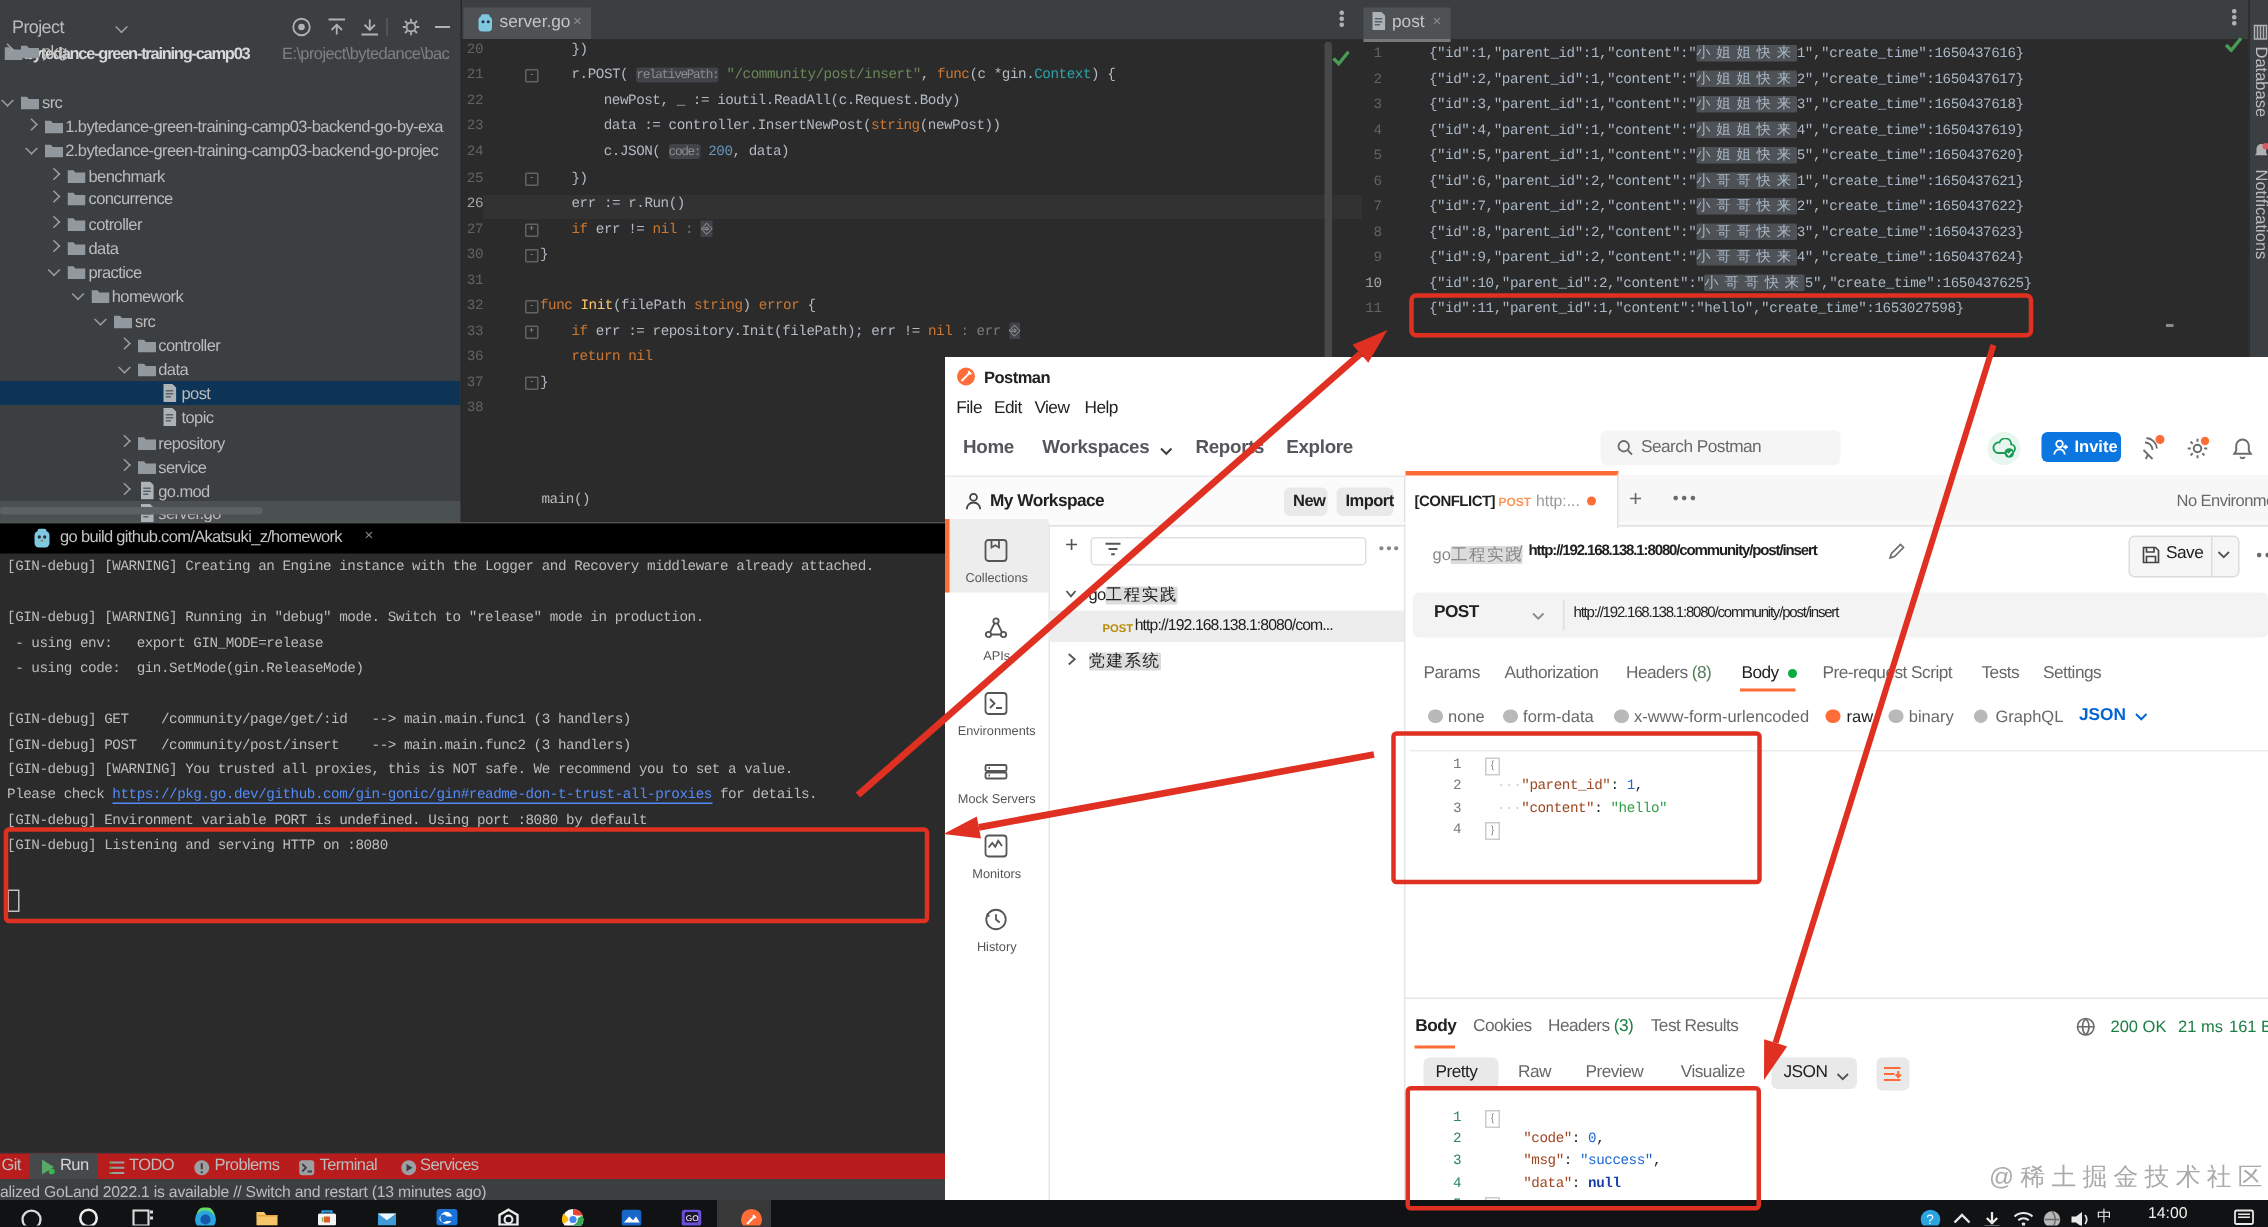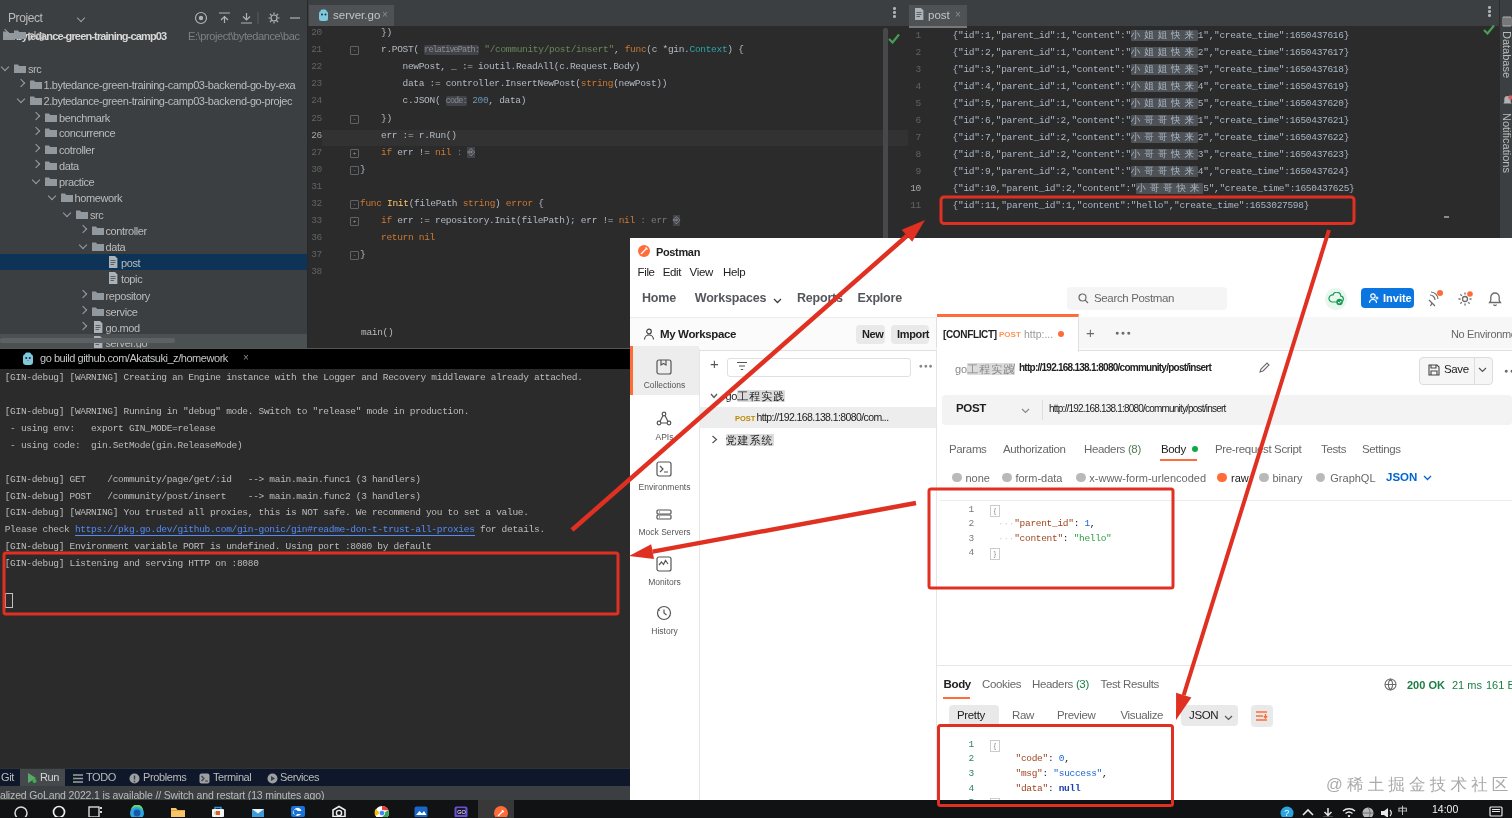--- a/index.html
+++ b/index.html
@@ -315,21 +315,21 @@
     <div class="mono a" style="left:4.7px;top:56.7px;color:#bcbcbc;">[GIN-debug] [WARNING] Running in "debug" mode. Switch to "release" mode in production.</div>
     <div class="mono a" style="left:4.7px;top:73.7px;color:#bcbcbc;"> - using env:	export GIN_MODE=release</div>
     <div class="mono a" style="left:4.7px;top:90.6px;color:#bcbcbc;"> - using code:	gin.SetMode(gin.ReleaseMode)</div>
     <div class="mono a" style="left:4.7px;top:124.5px;color:#bcbcbc;">[GIN-debug] GET    /community/page/get/:id   --&gt; main.main.func1 (3 handlers)</div>
     <div class="mono a" style="left:4.7px;top:141.5px;color:#bcbcbc;">[GIN-debug] POST   /community/post/insert    --&gt; main.main.func2 (3 handlers)</div>
     <div class="mono a" style="left:4.7px;top:175.4px;color:#bcbcbc;">Please check <span style="color:#548af7;border-bottom:1px solid #548af7;">https://pkg.go.dev/github.com/gin-gonic/gin#readme-don-t-trust-all-proxies</span> for details.</div>
     <div class="mono a" style="left:4.7px;top:158.4px;color:#bcbcbc;">[GIN-debug] [WARNING] You trusted all proxies, this is NOT safe. We recommend you to set a value.</div>
     <div class="mono a" style="left:4.7px;top:192.3px;color:#bcbcbc;">[GIN-debug] Environment variable PORT is undefined. Using port :8080 by default</div>
     <div class="mono a" style="left:4.7px;top:209.3px;color:#bcbcbc;">[GIN-debug] Listening and serving HTTP on :8080</div>
     <div class="a" style="left:5px;top:243.5px;width:6px;height:13px;border:1.2px solid #c0c0c0;"></div>
-    <div class="a" style="left:0;top:419px;width:630px;height:18px;background:#0f172a;border-top:1px solid #2f3234;font-size:11px;letter-spacing:-0.4px;color:#bbbbbb;">
+    <div class="a" style="left:0;top:419px;width:630px;height:18px;background:#b91c1c;border-top:1px solid #2f3234;font-size:11px;letter-spacing:-0.4px;color:#bbbbbb;">
 <span class="a" style="left:1px;top:2px;">Git</span>
 <div class="a" style="left:20px;top:0px;width:45px;height:18px;background:#46494b;"></div>
 <svg class="a" style="left:27px;top:4px" width="10" height="10" viewBox="0 0 10 10">
         <path d="M1 0 L9 5 L1 10 z" fill="#59a869"></path>
         <circle cx="7.5" cy="8" r="2" fill="#3ab54a"></circle>
       </svg>
 <span class="a" style="left:40px;top:2px;color:#d5d5d5;">Run</span>
 <svg class="a" style="left:73px;top:5px" width="10" height="9" viewBox="0 0 10 9">
         <path d="M0 1h10M0 4.5h10M0 8h10" stroke="#9da0a2" stroke-width="1.3"></path>
         <path d="M0 1h2M0 4.5h2M0 8h2" stroke="#6a9955" stroke-width="1.3"></path>
@@ -484,21 +484,21 @@
     <div class="a" style="left:306px;top:425px;width:576px;height:1px;background:#e6e6e6;"></div>
 <span class="a pm" style="left:313.5px;top:438px;font-size:11.5px;font-weight:bold;">Body</span>
 <div class="a" style="left:313px;top:457px;width:27px;height:2px;background:#ff6c37;"></div>
 <span class="a pmgray" style="left:352px;top:438px;font-size:11.5px;">Cookies</span>
 <span class="a pmgray" style="left:402px;top:438px;font-size:11.5px;">Headers <span style="color:#1b7e43">(3)</span></span>
 <span class="a pmgray" style="left:470.5px;top:438px;font-size:11.5px;">Test Results</span>
 <svg class="a" style="left:754px;top:438px" width="13" height="13" viewBox="0 0 13 13" fill="none" stroke="#6b6b6b" stroke-width="1.1">
       <circle cx="6.5" cy="6.5" r="5.5"></circle>
       <path d="M1 6.5 h11 M6.5 1 a8 8 0 0 1 0 11 M6.5 1 a8 8 0 0 0 0 11"></path>
     </svg>
-<span class="a" style="left:777px;top:439px;font-size:11px;color:#1b7e43;font-weight:bold;">200 OK</span>
+<span class="a" style="left:777px;top:439px;font-size:11px;color:#1b7e43;">200 OK</span>
 <span class="a" style="left:822px;top:439px;font-size:11px;color:#1b7e43;white-space:nowrap;">21 ms</span>
 <span class="a" style="left:856px;top:439px;font-size:11px;color:#1b7e43;white-space:nowrap;">161 B</span>
 <div class="a pill" style="left:318.5px;top:465px;width:50px;height:21px;"></div>
 <span class="a pm" style="left:327px;top:469px;font-size:11.5px;">Pretty</span>
 <span class="a pmgray" style="left:382px;top:469px;font-size:11.5px;">Raw</span>
 <span class="a pmgray" style="left:427px;top:469px;font-size:11.5px;">Preview</span>
 <span class="a pmgray" style="left:490.5px;top:469px;font-size:11.5px;">Visualize</span>
 <div class="a pill" style="left:551px;top:465px;width:57px;height:21px;"></div>
 <span class="a pm" style="left:559px;top:469px;font-size:11.5px;">JSON</span>
 <svg class="a" style="left:594px;top:475px" width="9" height="6" viewBox="0 0 9 6">

